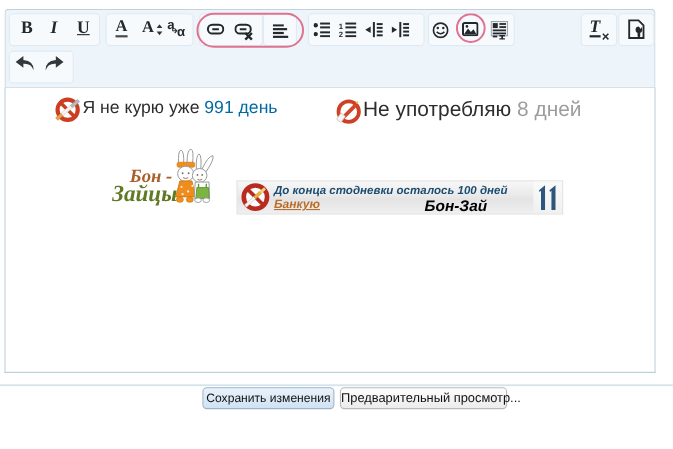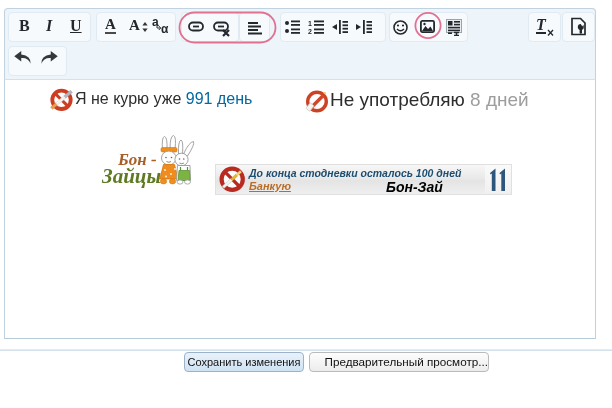--- a/index.html
+++ b/index.html
@@ -216,13 +216,13 @@
   <div class="txt" style="left:249px;top:180px;font:bold italic 11px 'Liberation Sans',sans-serif;color:#b96d28;text-decoration:underline;">Банкую</div>
   <div class="txt" style="left:386px;top:179px;font:bold italic 14px 'Liberation Sans',sans-serif;color:#000000;">Бон-Зай</div>
   <svg class="sv" style="left:489px;top:168px;" width="18" height="24" viewBox="0 0 18 24">
     <path d="M1 5 L6.5 0.5 L6.5 23 L2.8 23 L2.8 5.5 L1.5 6.5 Z" fill="#2e567d"></path>
     <path d="M10.5 5 L16 0.5 L16 23 L12.3 23 L12.3 5.5 L11 6.5 Z" fill="#2e567d"></path>
   </svg>
 
   <div style="position:absolute;left:0;top:349px;width:612px;height:2px;background:linear-gradient(#e9f2f7,#ccdde8);"></div>
 
   <div class="txt" style="left:184px;top:352px;width:120px;height:20px;border:1px solid #9cb2c8;border-radius:4px;background:linear-gradient(#e9f2fb,#cfe2f3);box-sizing:border-box;text-align:center;font-size:11px;line-height:18px;color:#111;">Сохранить изменения</div>
-  <div class="txt" style="left:309px;top:352px;width:180px;height:20px;border:1px solid #bababa;border-radius:4px;background:linear-gradient(#fdfdfd,#ececec);box-sizing:border-box;text-align:right;font-size:11.7px;line-height:18px;color:#111;">Предварительный просмотр...</div>
+  <div class="txt" style="left:309px;top:352px;width:152px;height:20px;border:1px solid #bababa;border-radius:4px;background:linear-gradient(#fdfdfd,#ececec);box-sizing:border-box;text-align:right;font-size:11.7px;line-height:18px;color:#111;">Предварительный просмотр...</div>
 
 </body></html>

